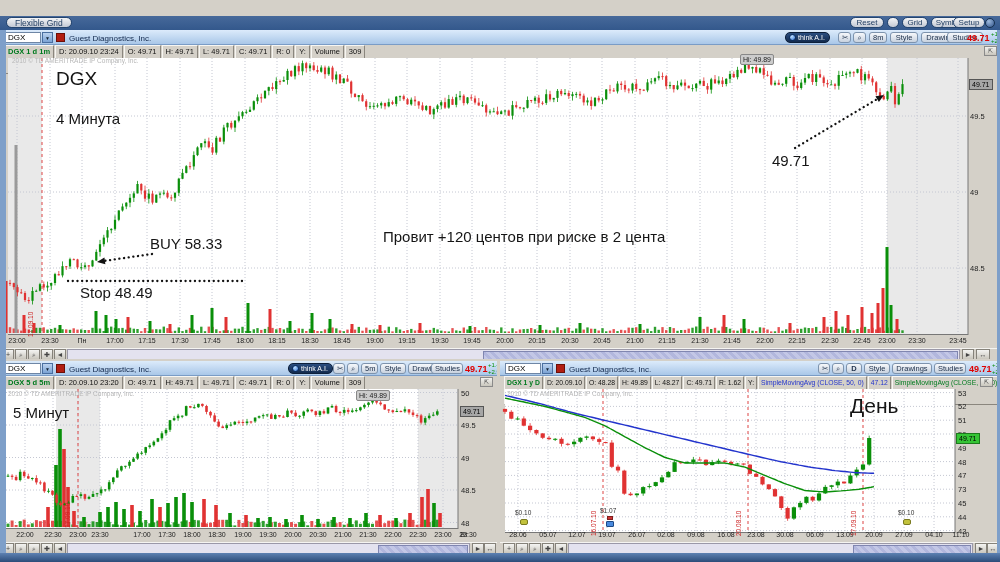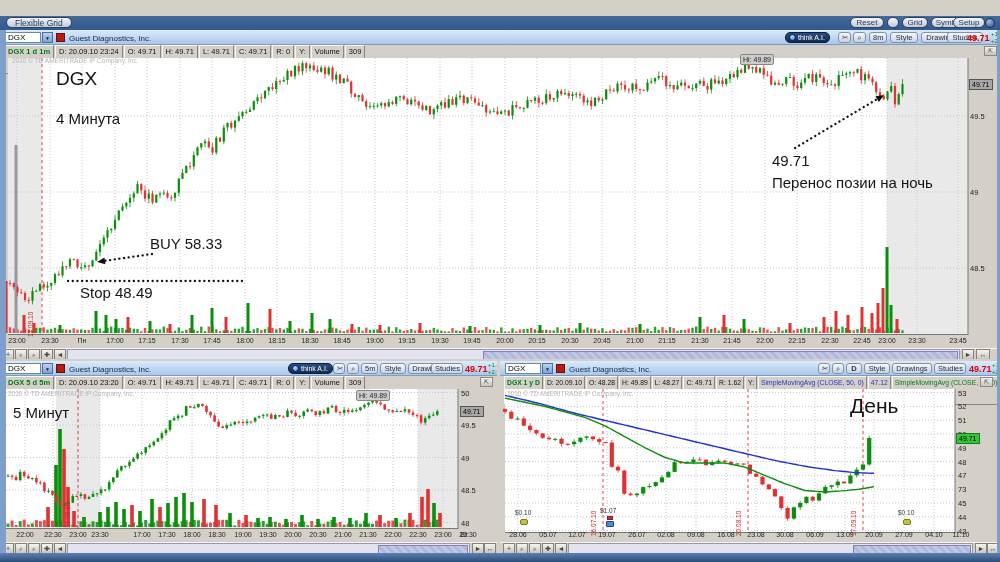--- a/index.html
+++ b/index.html
@@ -926,22 +926,22 @@
       </svg>
     <div class="watermark" style="left:12px;top:27px;">2010 © TD AMERITRADE IP Company, Inc.</div>
     <div class="tag hi" style="left:740px;top:24px;">Hi: 49.89</div>
     <div class="tag" style="left:969px;top:49px;">49.71</div>
     <div class="vdate" style="left:34px;top:300px;">17.09.10</div>
 
     <div class="ann" style="left:56px;top:38px;font-size:19px;">DGX</div>
     <div class="ann" style="left:56px;top:80px;font-size:15px;">4 Минута</div>
     <div class="ann" style="left:150px;top:205px;font-size:15px;">BUY 58.33</div>
     <div class="ann" style="left:80px;top:254px;font-size:15px;">Stop 48.49</div>
+    <div class="ann" style="left:383px;top:198px;font-size:15px;">Провит +120 центов при риске в 2 цента</div>
     <div class="ann" style="left:772px;top:122px;font-size:15px;">49.71</div>
-    <div class="ann" style="left:772px;top:144px;font-size:15px;">Перенос позии на ночь</div>
     <div class="xaxis" style="top:305px;" id="xa-m1">
         <span class="xt" style="left: 2px;">23:00</span>
         <span class="xt" style="left: 35px;">23:30</span>
         <span class="xt" style="left: 67px;">Пн</span>
         <span class="xt" style="left: 100px;">17:00</span>
         <span class="xt" style="left: 132px;">17:15</span>
         <span class="xt" style="left: 165px;">17:30</span>
         <span class="xt" style="left: 197px;">17:45</span>
         <span class="xt" style="left: 230px;">18:00</span>
         <span class="xt" style="left: 262px;">18:15</span>

